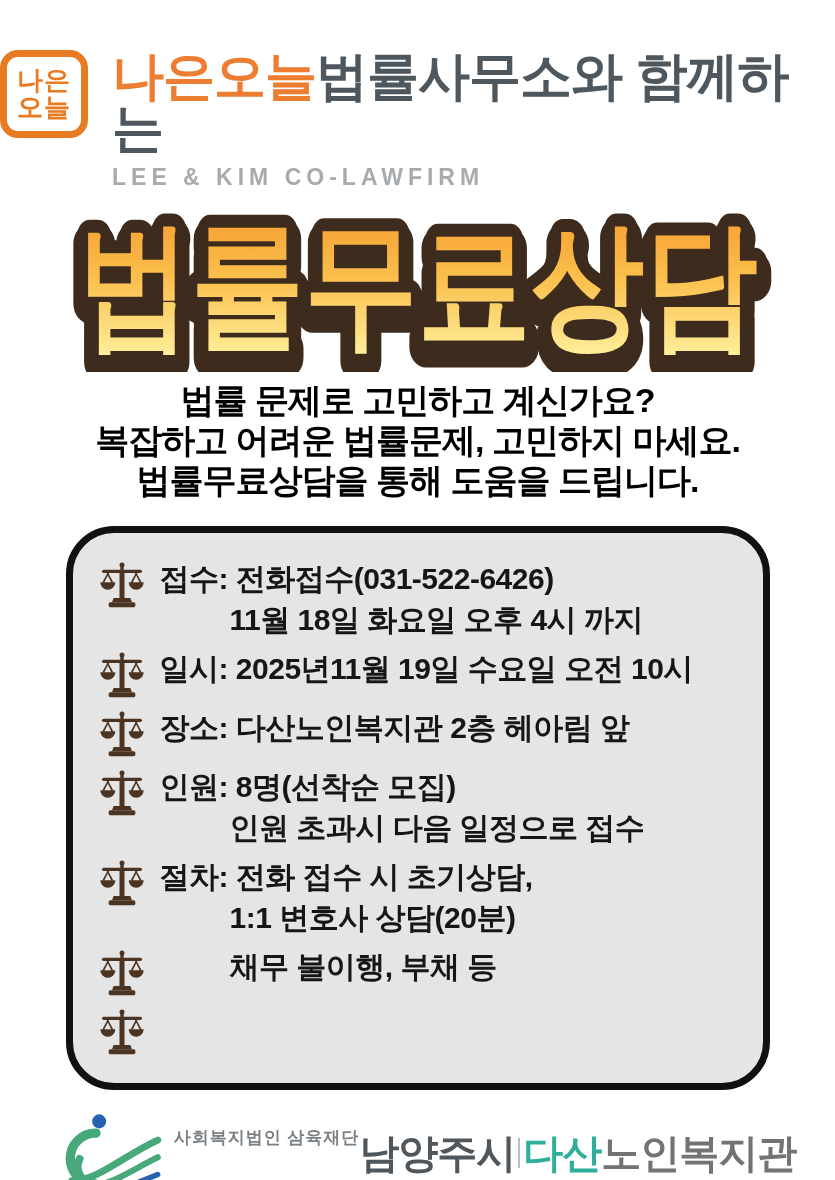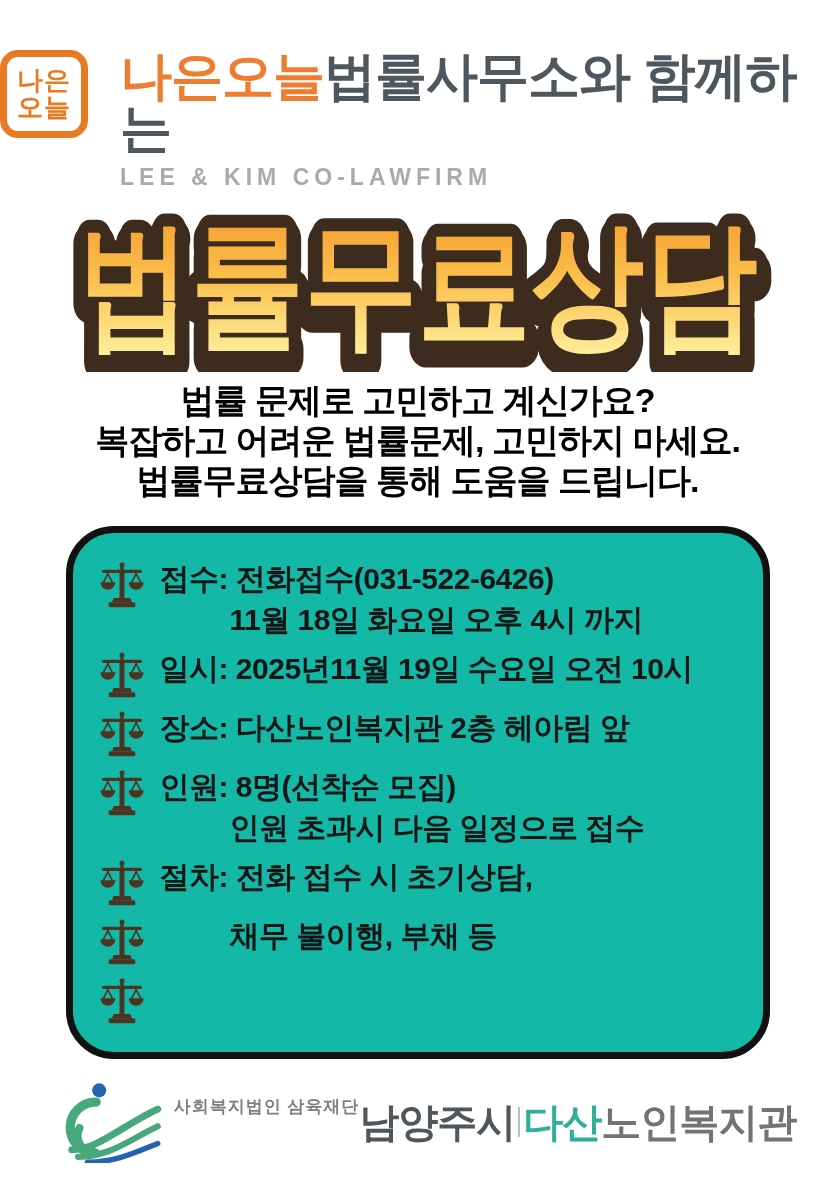--- a/index.html
+++ b/index.html
@@ -5,21 +5,21 @@
   html, body { margin: 0; padding: 0; background: #ffffff; }
   body {
     width: 835px; height: 1180px; margin: 0 auto; overflow: hidden;
     font-family: "Liberation Sans", "DejaVu Sans", sans-serif;
     position: relative;
   }
 
   
   .header {
     margin-top: 50px;
-    display: flex; justify-content: center; align-items: flex-start; gap: 32px;
+    display: flex; justify-content: center; align-items: flex-start; gap: 24px;
   }
   .logo-box {
     width: 74px; height: 74px; flex: none;
     border: 7px solid #E87B22; border-radius: 18px;
     display: flex; flex-direction: column; align-items: center; justify-content: center;
     color: #E87B22; font-weight: 800; font-size: 26px; line-height: 1.05;
     letter-spacing: 1px;
   }
   .brand-col { display: flex; flex-direction: column; }
   .brand-line { font-size: 52px; font-weight: 800; letter-spacing: -1px; line-height: 1.0; }
@@ -41,21 +41,21 @@
   .title-main  { fill: url(#title-grad); stroke: #3D2B1E; stroke-width: 26; stroke-linejoin: round; paint-order: stroke; }
 
   
   .intro { margin-top: 4px; text-align: center; color: #000; }
   .intro-line { font-size: 34px; font-weight: 700; line-height: 1.18; letter-spacing: -1px; }
 
   
   .info-box {
     box-sizing: border-box;
     width: 704px; margin: 26px auto 0;
-    background: #14b8a6;
+    background: #e5e5e5;
     border: 7px solid #111111; border-radius: 48px;
     padding: 26px 26px 18px 24px;
   }
   .box-row { display: flex; align-items: flex-start; gap: 13px; margin-bottom: 9px; }
   .scale-icon { flex: none; width: 50px; margin-top: 3px; display: inline-flex; }
   .box-lines { flex: 1; color: #161616; }
   .box-line { font-size: 30px; font-weight: 600; line-height: 1.35; letter-spacing: -0.5px; }
   .box-line.cont { padding-left: 70px; }
 
   
@@ -214,20 +214,21 @@
       <path d="M47 12 L53.5 24 L51.5 25 L45.5 13 Z"></path>
       <path d="M38 24 a9 9 0 0 0 18 0 z"></path>
       <rect x="27" y="11" width="6" height="32"></rect>
       <path d="M20 43 h20 l2 5 h-24 z"></path>
       <rect x="14" y="48" width="32" height="6" rx="2"></rect>
     </g>
   </svg>
 </span>
       <div class="box-lines">
         <div class="box-line">절차: 전화 접수 시 초기상담,</div>
+        <div class="box-line cont">1:1 변호사 상담(20분)</div>
       </div>
     </div>
     <div class="box-row">
       <span class="scale-icon">
   <svg viewBox="0 0 60 56" width="50" height="47" aria-hidden="true">
     <g fill="#4B3422">
       <circle cx="30" cy="3.5" r="3"></circle>
       <rect x="28" y="5" width="4" height="6"></rect>
       <rect x="6" y="9" width="48" height="4" rx="2"></rect>
       <path d="M13 12 L6.5 24 L8.5 25 L14.5 13 Z"></path>

